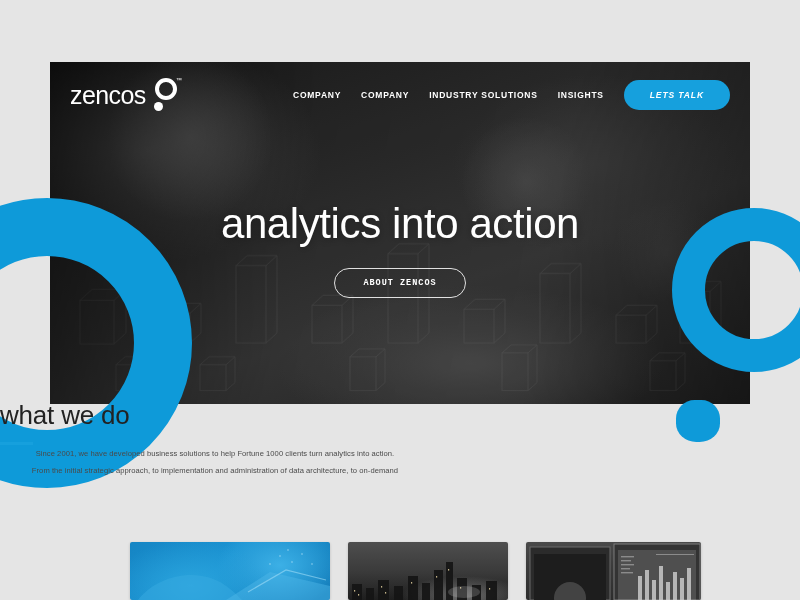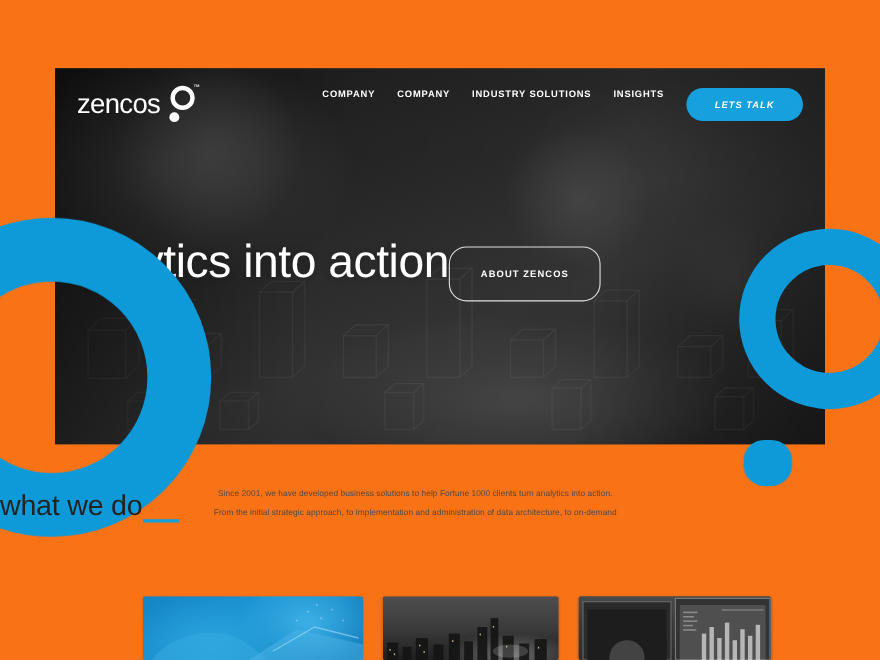--- a/index.html
+++ b/index.html
@@ -1,21 +1,21 @@
 <!DOCTYPE html>
 <html><head>
 <meta charset="utf-8">
 <style>
   * { margin:0; padding:0; box-sizing:border-box; }
   html,body {
     width:800px; height:600px; overflow:hidden;
     background:#ffffff;
     font-family:"Liberation Sans", sans-serif;
   }
-  #stage { position:relative; width:800px; height:600px; background:#f97316; overflow:hidden; }
+  #stage { position:relative; width:800px; height:600px; background:#e5e5e5; overflow:hidden; }
 
   
   .deco { position:absolute; pointer-events:none; }
 
   
   #deco-left-ring {
     left:-98px; top:198px; width:290px; height:290px;
     border-radius:50%;
     border:58px solid #0e9ad9;
     z-index:6;
@@ -75,52 +75,52 @@
   #brand-ring {
     position:absolute; left:4px; top:1px; width:22px; height:22px;
     border-radius:50%; border:4.5px solid #ffffff;
   }
   #brand-dot {
     position:absolute; left:3px; top:25px; width:9px; height:9px;
     border-radius:50%; background:#ffffff;
   }
   #brand-tm { position:absolute; left:25px; top:0px; color:#fff; font-size:6px; }
 
-  #nav { margin-left:auto; display:flex; align-items:flex-start; margin-right:20px; }
+  #nav { margin-left:auto; display:flex; align-items:center; margin-right:20px; }
   .nav-link {
     color:#ffffff; font-size:8.5px; font-weight:bold; letter-spacing:.75px;
     margin-right:20px; white-space:nowrap; cursor:pointer;
   }
   #lets-talk {
     background:#16a0dd; color:#fff; font-size:8.5px; font-weight:bold;
     letter-spacing:.9px; border:none; border-radius:18px;
     padding:10px 26px; cursor:pointer; font-family:inherit;font-style:italic;
   }
 
   
   #hero-center {
     position:absolute; left:0; right:0; top:140px;
-    display:flex; flex-direction:row; align-items:center; z-index:5;
+    display:flex; flex-direction:column; align-items:center; z-index:5;
   }
   #hero-title {
     color:#ffffff; font-size:42px; font-weight:400; letter-spacing:-0.4px;
     line-height:1.05; text-shadow:0 1px 10px rgba(0,0,0,.35);
   }
   #about-btn {
     margin-top:22px;
     background:transparent; color:#ffffff;
     border:1px solid rgba(255,255,255,.85); border-radius:16px;
     font-size:8.5px; font-weight:bold; letter-spacing:1px;
-    padding:19px 28px; cursor:pointer; font-family:Liberation Sans, sans-serif;
+    padding:9px 28px; cursor:pointer; font-family:Liberation Mono, monospace;
   }
 
   
   #what {
-    position:absolute; left:0; top:440px; width:100%; z-index:7;
-    display:flex; flex-direction:row; align-items:flex-end;
+    position:absolute; left:0; top:400px; width:100%; z-index:7;
+    display:flex; flex-direction:column; align-items:flex-start;
   }
   #what-title {
     font-size:26px; font-weight:400; color:#222; letter-spacing:-0.2px;
   }
   #what-rule {
     width:33px; height:3px; background:#16a0dd; margin-top:11px;
   }
   #what-body {
     margin-top:1px; width:430px; text-align:center;
     font-size:7.6px; line-height:2.22; color:#4a4a4a; letter-spacing:.05px;

